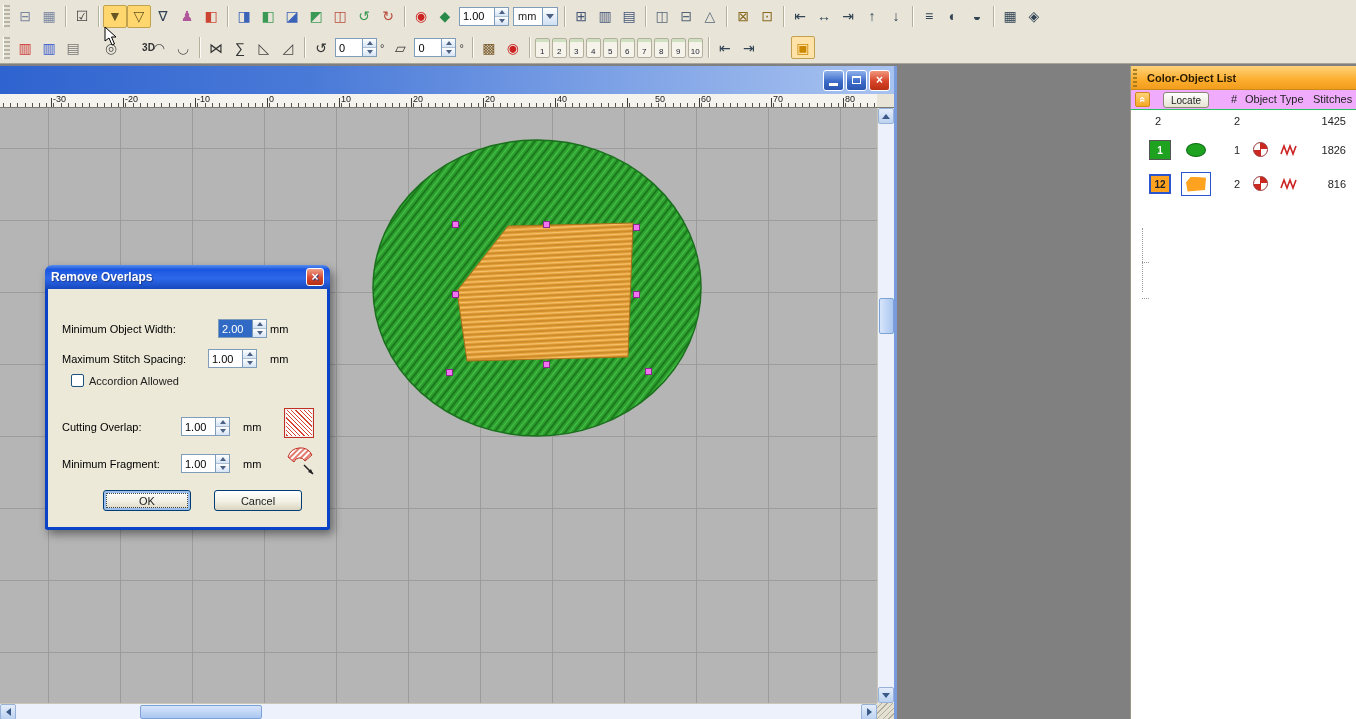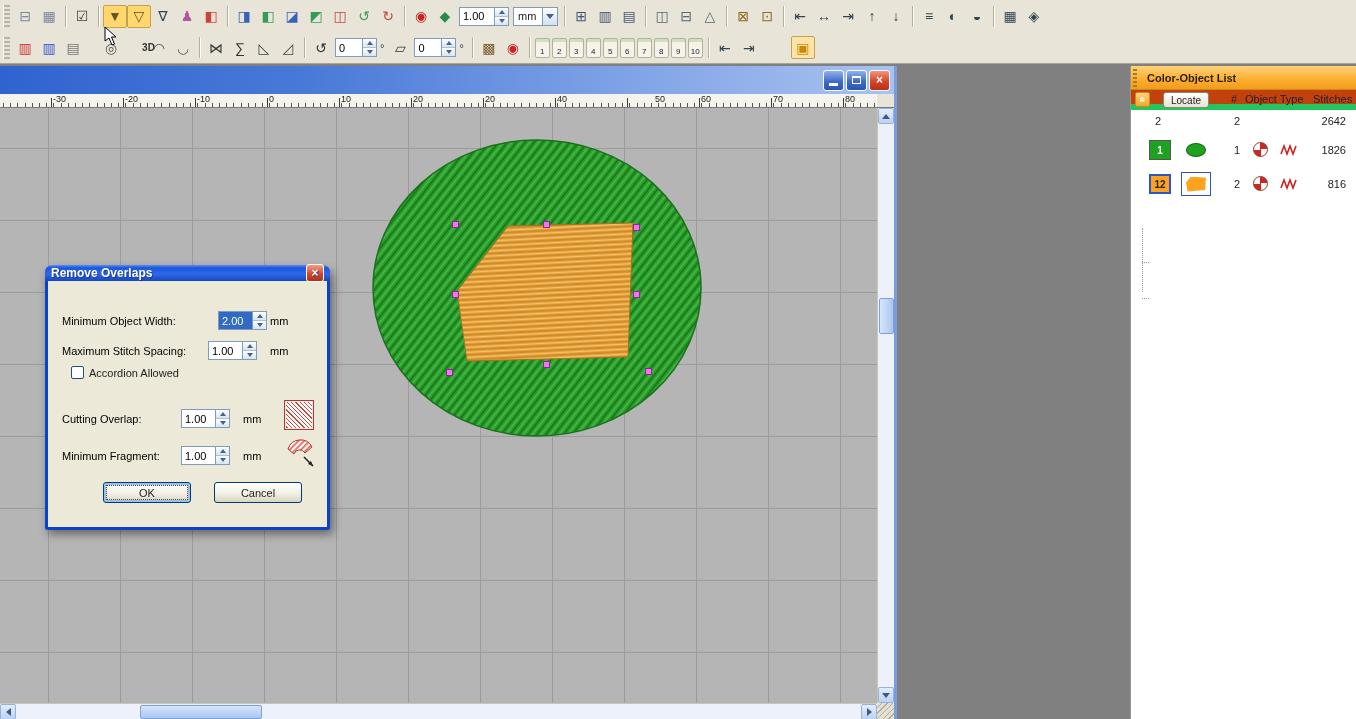--- a/index.html
+++ b/index.html
@@ -94,21 +94,21 @@
     background:linear-gradient(90deg,#d7e5fb,#aac7f0); }
   .h-thumb { position:absolute; top:1px; height:14px; left:140px; width:122px; border:1px solid #7da2d8; border-radius:2px;
     background:linear-gradient(180deg,#d7e5fb,#aac7f0); }
   .corner { position:absolute; left:877px; top:637px; width:17px; height:16px; background:#e4e1d2;
     background-image:repeating-linear-gradient(135deg,transparent 0 3px,#b0ad9c 3px 4px); }
 
   
   .dialog { position:absolute; left:45px; top:266px; width:285px; height:264px; z-index:40;
     border:3px solid #0a43c8; border-top:none; border-radius:7px 7px 3px 3px;
     background:#ece9d8; box-shadow:3px 4px 10px rgba(0,0,0,.45); }
-  .dlg-title { height:16px; margin:-1px -3px 0 -3px; border-radius:7px 7px 0 0; padding:0 6px;
+  .dlg-title { height:24px; margin:-1px -3px 0 -3px; border-radius:7px 7px 0 0; padding:0 6px;
     display:flex; align-items:center;
     background:linear-gradient(180deg,#5a8ef0 0%,#1a56e0 18%,#2e68ea 55%,#1648be 100%);
     color:#fff; font-weight:bold; font-size:12px; text-shadow:1px 1px 1px #1a3a8a; }
   .dlg-close { margin-left:auto; width:18px; height:18px; border:1px solid #fff; border-radius:3px;
     background:linear-gradient(180deg,#f0a088 0%,#d64830 55%,#b42f12 100%);
     color:#fff; font-size:12px; font-weight:bold; display:flex; align-items:center; justify-content:center; cursor:default; }
   .dlg-body { position:relative; height:237px; }
   .group { position:absolute; left:10px; top:16px; width:264px; height:92px;
     border:1px solid #cec9ae; border-radius:4px; box-shadow:inset 1px 1px 0 #fff; }
   .group-legend { position:absolute; left:10px; top:-7px; background:#ece9d8; padding:0 4px; color:#33539e; }
@@ -129,21 +129,21 @@
   .btn.focus { box-shadow:inset 0 0 0 2px #9cc0ee; outline:1px dotted #444; outline-offset:-4px; }
 
   
   .panel { position:absolute; left:1130px; top:66px; width:226px; height:653px; background:#fff;
     border-left:1px solid #9a9786; z-index:10; }
   .p-title { height:24px; display:flex; align-items:center; padding-left:16px; gap:4px;
     background:linear-gradient(180deg,#ffd27a 0%,#fcae2e 60%,#f29c1c 100%);
     font-weight:bold; color:#2a1c00; border-bottom:1px solid #c88a18; }
   .p-grip { position:absolute; left:2px; top:3px; width:4px; height:18px;
     background:repeating-linear-gradient(180deg,#a97c20 0 2px,transparent 2px 4px); }
-  .p-head { height:20px; background:#c2410c; border-bottom:6px solid #22c55e; position:relative; }
+  .p-head { height:20px; background:#f0abfc; border-bottom:1px solid #22c55e; position:relative; }
   .p-collapse { position:absolute; left:4px; top:2px; width:15px; height:15px; border:1px solid #d08a18;
     background:linear-gradient(180deg,#ffd27a,#f5a822); border-radius:2px; color:#fff; font-weight:bold;
     display:flex; align-items:center; justify-content:center; }
   .p-collapse span { display:inline-block; transform:rotate(90deg); font-size:11px; line-height:1; }
   .p-locate { position:absolute; left:32px; top:2px; height:16px; padding:0 7px; border:1px solid #8a8774;
     border-radius:3px; background:linear-gradient(180deg,#fff,#e6e3d2); font-size:10px;
     display:flex; align-items:center; }
   .p-col { position:absolute; top:3px; font-size:11px; color:#222; }
   .p-list { position:relative; height:608px; background:#fff; }
   .p-row { position:relative; height:34px; }
@@ -574,21 +574,21 @@
   </div>
 
   <div class="p-list">
     <div class="tree"></div>
     <div class="tree-stub" style="top:152px"></div>
     <div class="tree-stub" style="top:188px"></div>
 
     <div class="p-sumrow">
       <span class="sum-color">2</span>
       <span class="seq">2</span>
-      <span class="stitches">2642</span>
+      <span class="stitches">1425</span>
     </div>
 
     <div class="p-row">
       <div class="swatch" id="swatch-0" style="background: rgb(31, 162, 31);">
         <span>1</span>
       </div>
       <div class="blob-box">
         <i class="blob ellipse" id="blob-0" style="background: rgb(31, 162, 31);"></i>
       </div>
       <span class="seq">1</span>

